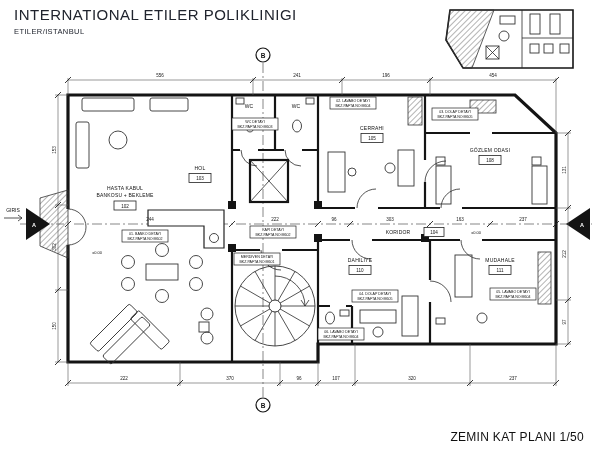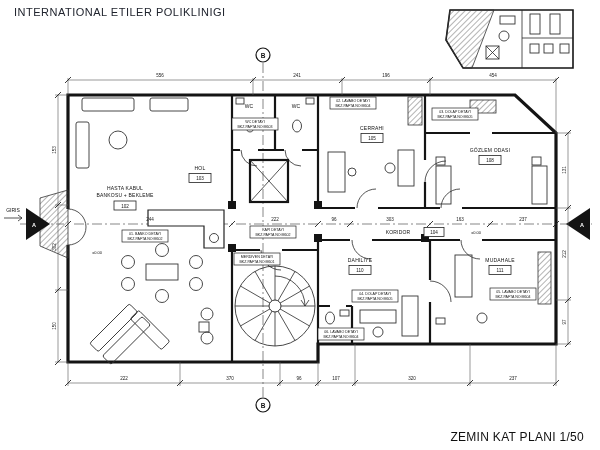--- a/index.html
+++ b/index.html
@@ -1,21 +1,21 @@
 <!DOCTYPE html>
 <html><head>
 <meta charset="utf-8">
 <style>
   html,body{margin:0;padding:0;}
   body{
     width:600px;height:450px;background:#ffffff;overflow:hidden;position:relative;
     font-family:"Liberation Sans", sans-serif;
   }
   .sheet-header{position:absolute;left:14px;top:6px;color:#20242e;}
-  .sheet-title{font-size:11px;letter-spacing:0.5px;color:#20242e;}
+  .sheet-title{font-size:15px;letter-spacing:0.5px;color:#20242e;}
   .sheet-subtitle{font-size:7.5px;letter-spacing:0.4px;margin-top:4px;color:#20242e;}
   .sheet-footer{position:absolute;right:16px;bottom:6px;font-size:12px;color:#101010;letter-spacing:0.3px;}
   svg{position:absolute;left:0;top:0;}
   svg text{font-family:"Liberation Sans", sans-serif;}
   .wall-outer{fill:none;stroke:#141414;stroke-width:3.2;stroke-linejoin:miter;}
   .wall-inner{fill:none;stroke:#141414;stroke-width:2.2;}
   .thin{fill:none;stroke:#2a2a2a;stroke-width:0.8;}
   .furn{fill:none;stroke:#333;stroke-width:0.9;}
   .dimline{stroke:#555;stroke-width:0.6;fill:none;}
   .tick{stroke:#222;stroke-width:0.9;}
@@ -31,20 +31,21 @@
   .marker-text{font-size:6.5px;fill:#101010;text-anchor:middle;font-weight:bold;}
   .marker-text-inv{font-size:5.5px;fill:#ffffff;text-anchor:middle;font-weight:bold;}
   .giris-text{font-size:5px;fill:#101010;text-anchor:middle;}
   .level-text{font-size:4px;fill:#101010;text-anchor:middle;}
 </style>
 </head>
 <body>
 
 <div class="sheet-header">
   <div class="sheet-title">INTERNATIONAL ETILER POLIKLINIGI</div>
+  <div class="sheet-subtitle">ETILER/ISTANBUL</div>
 </div>
 
 <svg width="600" height="450" viewBox="0 0 600 450">
   <defs>
     <pattern id="hatch" width="4" height="4" patternUnits="userSpaceOnUse" patternTransform="rotate(45)">
       <line x1="0" y1="0" x2="0" y2="4" stroke="#444" stroke-width="0.8"></line>
     </pattern>
   </defs>
 
   <g>

